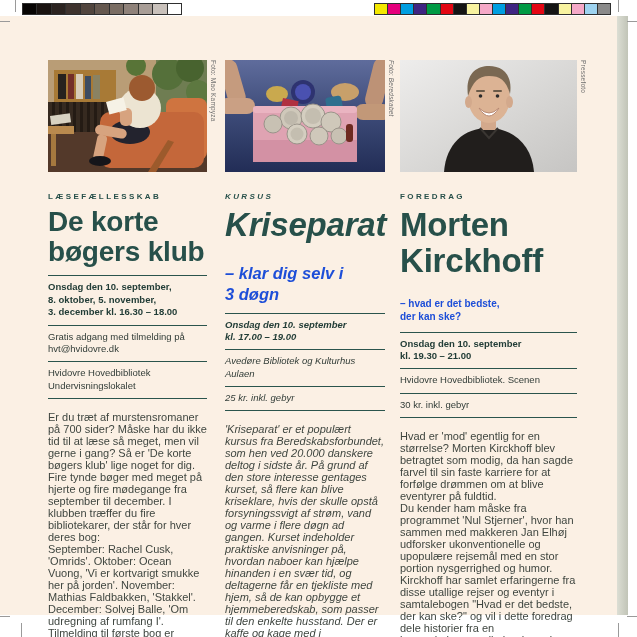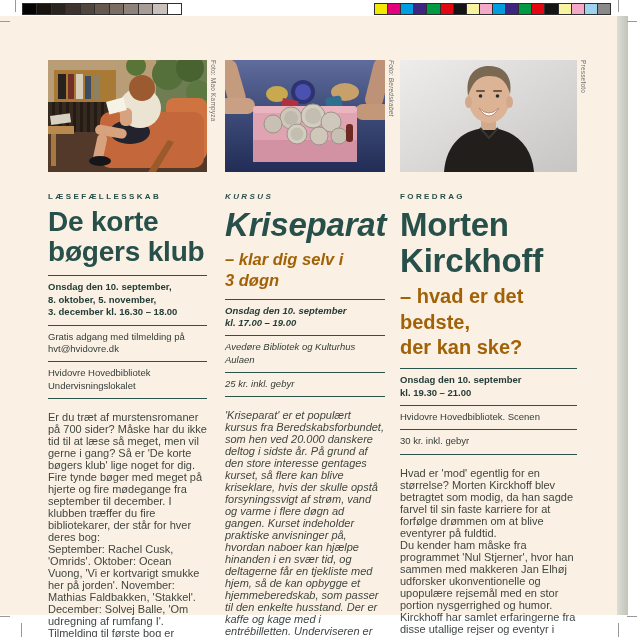--- a/index.html
+++ b/index.html
@@ -23,23 +23,23 @@
   .col3{left:400px;width:177px;}
   .photo{position:relative;width:100%;height:112px;margin:0;padding:0;}
   .photo svg{display:block;width:100%;height:100%;}
   .credit{position:absolute;left:calc(100% + 3px);top:0;writing-mode:vertical-rl;
        font-size:6.5px;color:#6f6f6f;white-space:nowrap;letter-spacing:.2px;}
   .category{margin-top:20px;font-size:8px;font-weight:bold;letter-spacing:2.4px;color:#27504a;}
   .title{margin:6px 0 0;font-weight:bold;color:#27504a;line-height:1.08;
        white-space:pre-line;letter-spacing:-.2px;}
   .col1 .title{font-size:28px;}
   .col2 .title,.col3 .title{font-size:33px;}
-  .subtitle{margin:6px 0 0;font-weight:bold;color:#a16207;line-height:1.27;white-space:pre-line;}
+  .subtitle{margin:20px 0 0;font-weight:bold;color:#1d4ed8;line-height:1.27;white-space:pre-line;}
   .col2 .subtitle{font-size:16.5px;}
-  .col3 .subtitle{font-size:20px;}
+  .col3 .subtitle{font-size:10px;}
   .meta{margin-top:8px;border-top:1px solid #2a544c;}
   .meta-row{padding:5px 0 6px;border-bottom:1px solid #2a544c;font-size:9.5px;
        line-height:1.3;white-space:pre-line;color:#323d38;}
   .meta-row.bold{font-weight:bold;color:#223d37;}
   .bodytext{margin:12px 0 0;font-size:11px;line-height:12px;white-space:pre-line;color:#3e453f;}
   .badge{margin-top:9px;margin-left:4px;width:13px;height:13px;border-radius:50%;
        background:#1d4a43;color:#fbf0e4;display:flex;align-items:center;
        justify-content:center;font-size:8px;line-height:1;}
 </style>
 </head>

